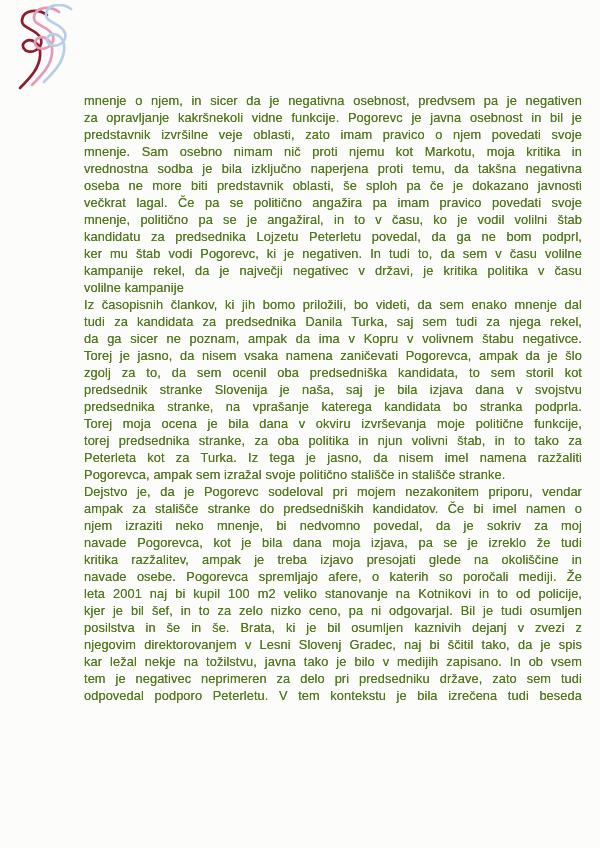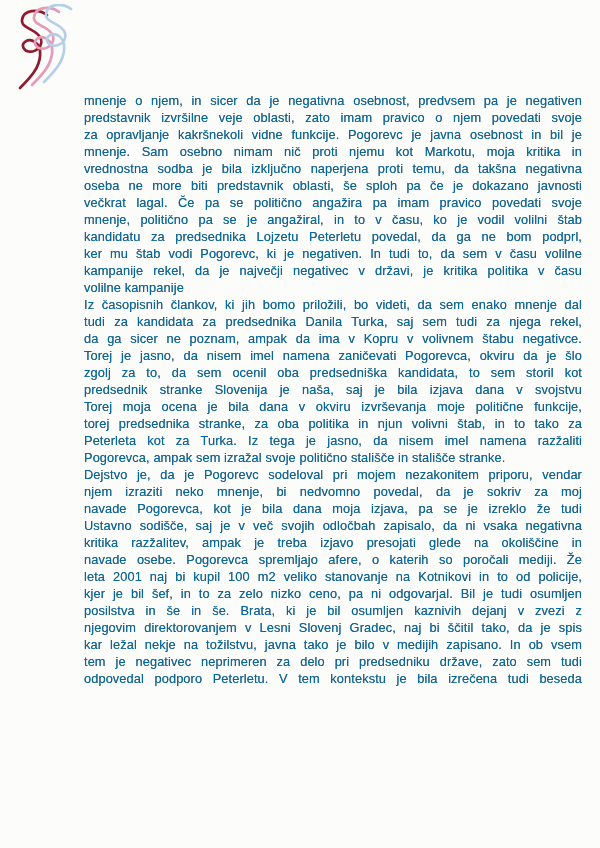--- a/index.html
+++ b/index.html
@@ -23,21 +23,21 @@
     width: 72px;
     height: 88px;
   }
   .doc-text {
     position: absolute;
     left: 84px;
     top: 92px;
     width: 498px;
     font-size: 12.8px;
     line-height: 17px;
-    color: #0369a1;
+    color: #4d7c0f;
     text-shadow: 0 0 0.4px rgba(20,20,20,0.55);
     letter-spacing: 0.1px;
   }
   .para { margin: 0; padding: 0; }
   .line {
     text-align: justify;
     text-align-last: justify;
     white-space: normal;
     height: 17px;
     overflow: hidden;
@@ -57,49 +57,50 @@
       <path id="sglyph" d="M37 7 C28 0 13 2 12 12 C11 21 28 21 31 31 C34 42 18 48 13.5 40 C11 35 18 29.5 25 34 C33 39.5 31 54 24 64 C20 70 14 76 10 80" fill="none" stroke-width="2.7" stroke-linecap="round"></path>
     </defs>
     <use href="#sglyph" x="0" y="4" stroke="#8f1b2f"></use>
     <use href="#sglyph" x="12" y="1" stroke="#e59ab8"></use>
     <use href="#sglyph" x="24" y="-2" stroke="#b6cfe9"></use>
   </svg>
 
   <div class="doc-text">
       <div class="para">
         <div class="line">mnenje o njem, in sicer da je negativna osebnost, predvsem pa je negativen</div>
+        <div class="line">za opravljanje kakršnekoli vidne funkcije. Pogorevc je javna osebnost in bil je</div>
         <div class="line">predstavnik izvršilne veje oblasti, zato imam pravico o njem povedati svoje</div>
-        <div class="line">za opravljanje kakršnekoli vidne funkcije. Pogorevc je javna osebnost in bil je</div>
         <div class="line">mnenje. Sam osebno nimam nič proti njemu kot Markotu, moja kritika in</div>
         <div class="line">vrednostna sodba je bila izključno naperjena proti temu, da takšna negativna</div>
         <div class="line">oseba ne more biti predstavnik oblasti, še sploh pa če je dokazano javnosti</div>
         <div class="line">večkrat lagal. Če pa se politično angažira pa imam pravico povedati svoje</div>
         <div class="line">mnenje, politično pa se je angažiral, in to v času, ko je vodil volilni štab</div>
         <div class="line">kandidatu za predsednika Lojzetu Peterletu povedal, da ga ne bom podprl,</div>
         <div class="line">ker mu štab vodi Pogorevc, ki je negativen. In tudi to, da sem v času volilne</div>
         <div class="line">kampanije rekel, da je največji negativec v državi, je kritika politika v času</div>
         <div class="line endline">volilne kampanije</div>
       </div>
       <div class="para">
         <div class="line">Iz časopisnih člankov, ki jih bomo priložili, bo videti, da sem enako mnenje dal</div>
         <div class="line">tudi za kandidata za predsednika Danila Turka, saj sem tudi za njega rekel,</div>
         <div class="line">da ga sicer ne poznam, ampak da ima v Kopru v volivnem štabu negativce.</div>
-        <div class="line">Torej je jasno, da nisem imel namena zaničevati Pogorevca, okviru da je šlo</div>
+        <div class="line">Torej je jasno, da nisem vsaka namena zaničevati Pogorevca, ampak da je šlo</div>
         <div class="line">zgolj za to, da sem ocenil oba predsedniška kandidata, to sem storil kot</div>
         <div class="line">predsednik stranke Slovenija je naša, saj je bila izjava dana v svojstvu</div>
+        <div class="line">predsednika stranke, na vprašanje katerega kandidata bo stranka podprla.</div>
         <div class="line">Torej moja ocena je bila dana v okviru izvrševanja moje politične funkcije,</div>
         <div class="line">torej predsednika stranke, za oba politika in njun volivni štab, in to tako za</div>
         <div class="line">Peterleta kot za Turka. Iz tega je jasno, da nisem imel namena razžaliti</div>
         <div class="line endline">Pogorevca, ampak sem izražal svoje politično stališče in stališče stranke.</div>
       </div>
       <div class="para">
         <div class="line">Dejstvo je, da je Pogorevc sodeloval pri mojem nezakonitem priporu, vendar</div>
+        <div class="line">ampak za stališče stranke do predsedniških kandidatov. Če bi imel namen o</div>
         <div class="line">njem izraziti neko mnenje, bi nedvomno povedal, da je sokriv za moj</div>
         <div class="line">navade Pogorevca, kot je bila dana moja izjava, pa se je izreklo že tudi</div>
-        <div class="line">Ustavno sodišče, saj je v več svojih odločbah zapisalo, da ni vsaka negativna</div>
         <div class="line">kritika razžalitev, ampak je treba izjavo presojati glede na okoliščine in</div>
         <div class="line">navade osebe. Pogorevca spremljajo afere, o katerih so poročali mediji. Že</div>
         <div class="line">leta 2001 naj bi kupil 100 m2 veliko stanovanje na Kotnikovi in to od policije,</div>
         <div class="line">kjer je bil šef, in to za zelo nizko ceno, pa ni odgovarjal. Bil je tudi osumljen</div>
         <div class="line">posilstva in še in še. Brata, ki je bil osumljen kaznivih dejanj v zvezi z</div>
         <div class="line">njegovim direktorovanjem v Lesni Slovenj Gradec, naj bi ščitil tako, da je spis</div>
         <div class="line">kar ležal nekje na tožilstvu, javna tako je bilo v medijih zapisano. In ob vsem</div>
         <div class="line">tem je negativec neprimeren za delo pri predsedniku države, zato sem tudi</div>
         <div class="line">odpovedal podporo Peterletu. V tem kontekstu je bila izrečena tudi beseda</div>
       </div>

